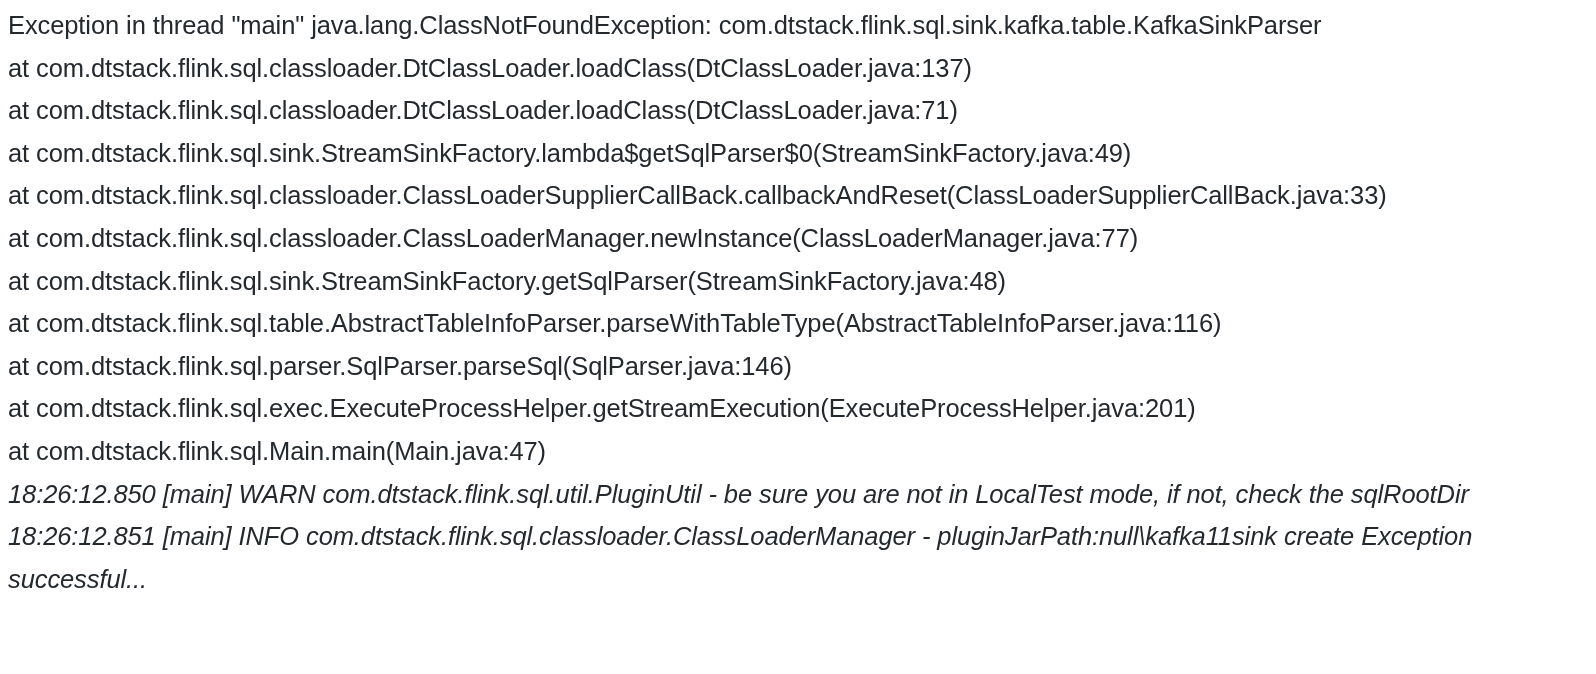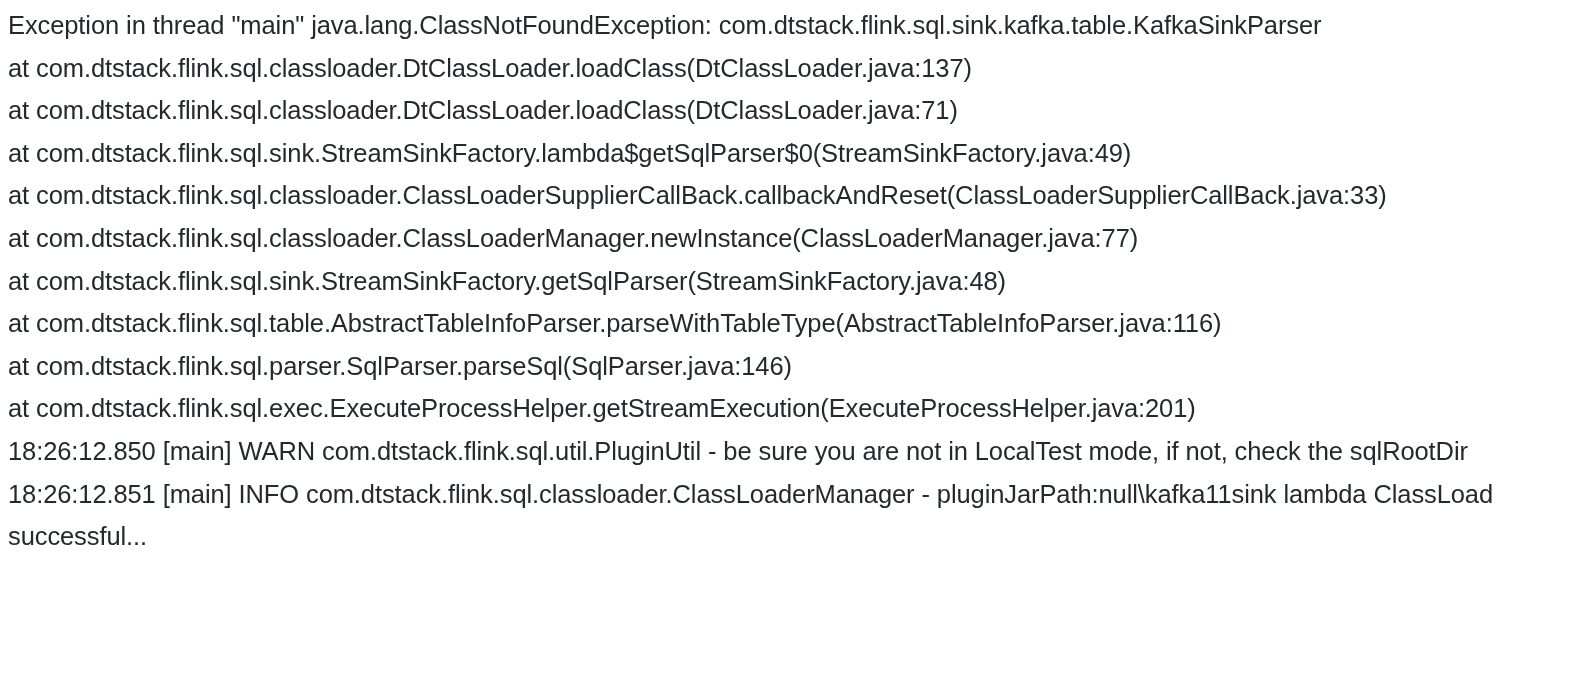--- a/index.html
+++ b/index.html
@@ -32,33 +32,35 @@
   .log-line {
     display: block;
     margin: 0;
     padding: 0;
     color: #24292e;
     text-indent: 0;
   }
   .log-line.wraps {
     
     padding-left: 0;
+    font-style: italic;
   }
 </style>
 </head>
 <body>
 
 <div id="console-output" style="background: rgb(255, 255, 255); color: rgb(36, 41, 46);">
 
   <div class="log-line">Exception in thread "main" java.lang.ClassNotFoundException: com.dtstack.flink.sql.sink.kafka.table.KafkaSinkParser</div>
   <div class="log-line">at com.dtstack.flink.sql.classloader.DtClassLoader.loadClass(DtClassLoader.java:137)</div>
   <div class="log-line">at com.dtstack.flink.sql.classloader.DtClassLoader.loadClass(DtClassLoader.java:71)</div>
   <div class="log-line">at com.dtstack.flink.sql.sink.StreamSinkFactory.lambda$getSqlParser$0(StreamSinkFactory.java:49)</div>
   <div class="log-line">at com.dtstack.flink.sql.classloader.ClassLoaderSupplierCallBack.callbackAndReset(ClassLoaderSupplierCallBack.java:33)</div>
   <div class="log-line">at com.dtstack.flink.sql.classloader.ClassLoaderManager.newInstance(ClassLoaderManager.java:77)</div>
   <div class="log-line">at com.dtstack.flink.sql.sink.StreamSinkFactory.getSqlParser(StreamSinkFactory.java:48)</div>
   <div class="log-line">at com.dtstack.flink.sql.table.AbstractTableInfoParser.parseWithTableType(AbstractTableInfoParser.java:116)</div>
   <div class="log-line">at com.dtstack.flink.sql.parser.SqlParser.parseSql(SqlParser.java:146)</div>
   <div class="log-line">at com.dtstack.flink.sql.exec.ExecuteProcessHelper.getStreamExecution(ExecuteProcessHelper.java:201)</div>
+  <div class="log-line">at com.dtstack.flink.sql.Main.main(Main.java:47)</div>
   <div class="log-line wraps">18:26:12.850 [main] WARN com.dtstack.flink.sql.util.PluginUtil - be sure you are not in LocalTest mode, if not, check the sqlRootDir</div>
-  <div class="log-line wraps">18:26:12.851 [main] INFO com.dtstack.flink.sql.classloader.ClassLoaderManager - pluginJarPath:null\kafka11sink lambda ClassLoad successful...</div>
+  <div class="log-line wraps">18:26:12.851 [main] INFO com.dtstack.flink.sql.classloader.ClassLoaderManager - pluginJarPath:null\kafka11sink create Exception successful...</div>
 
 </div>
 
 </body></html>

